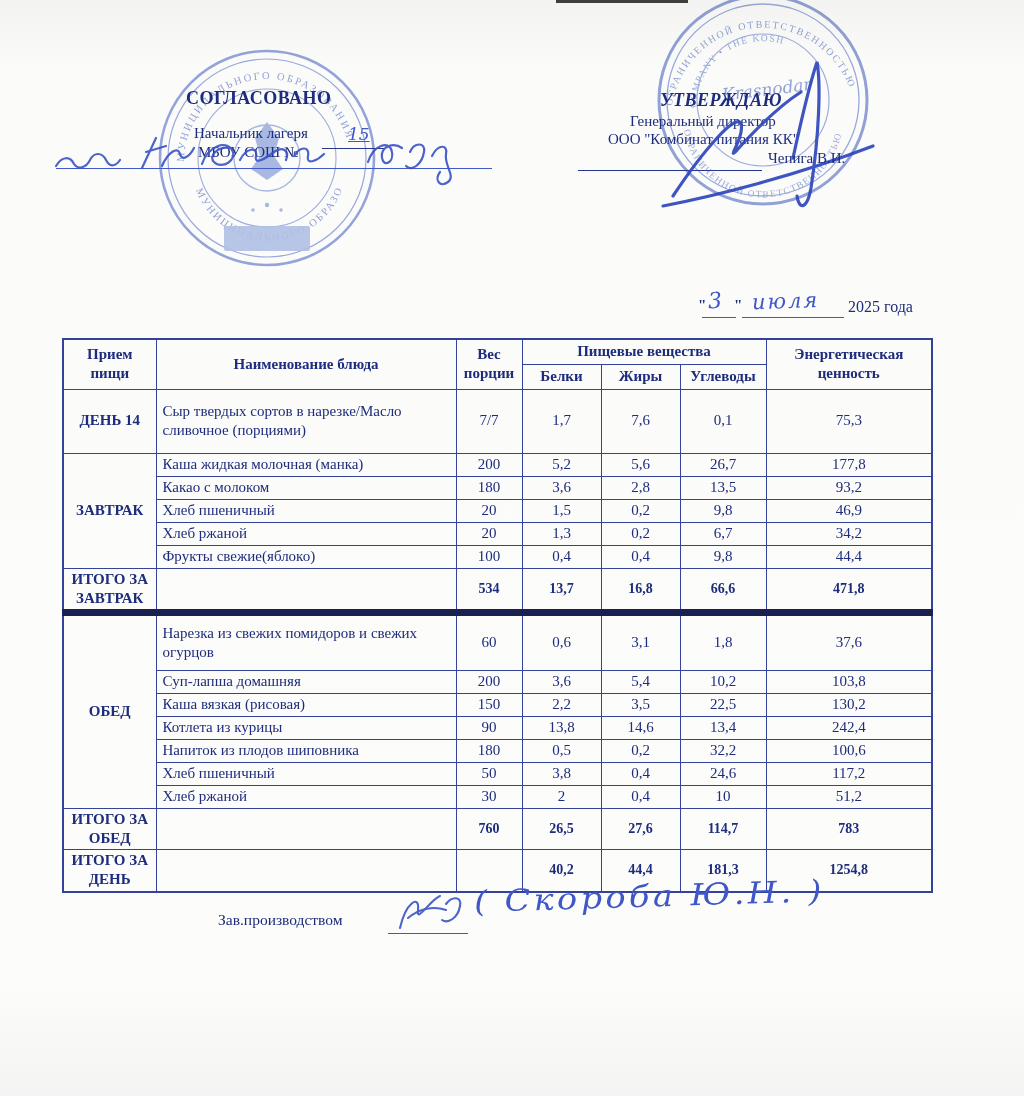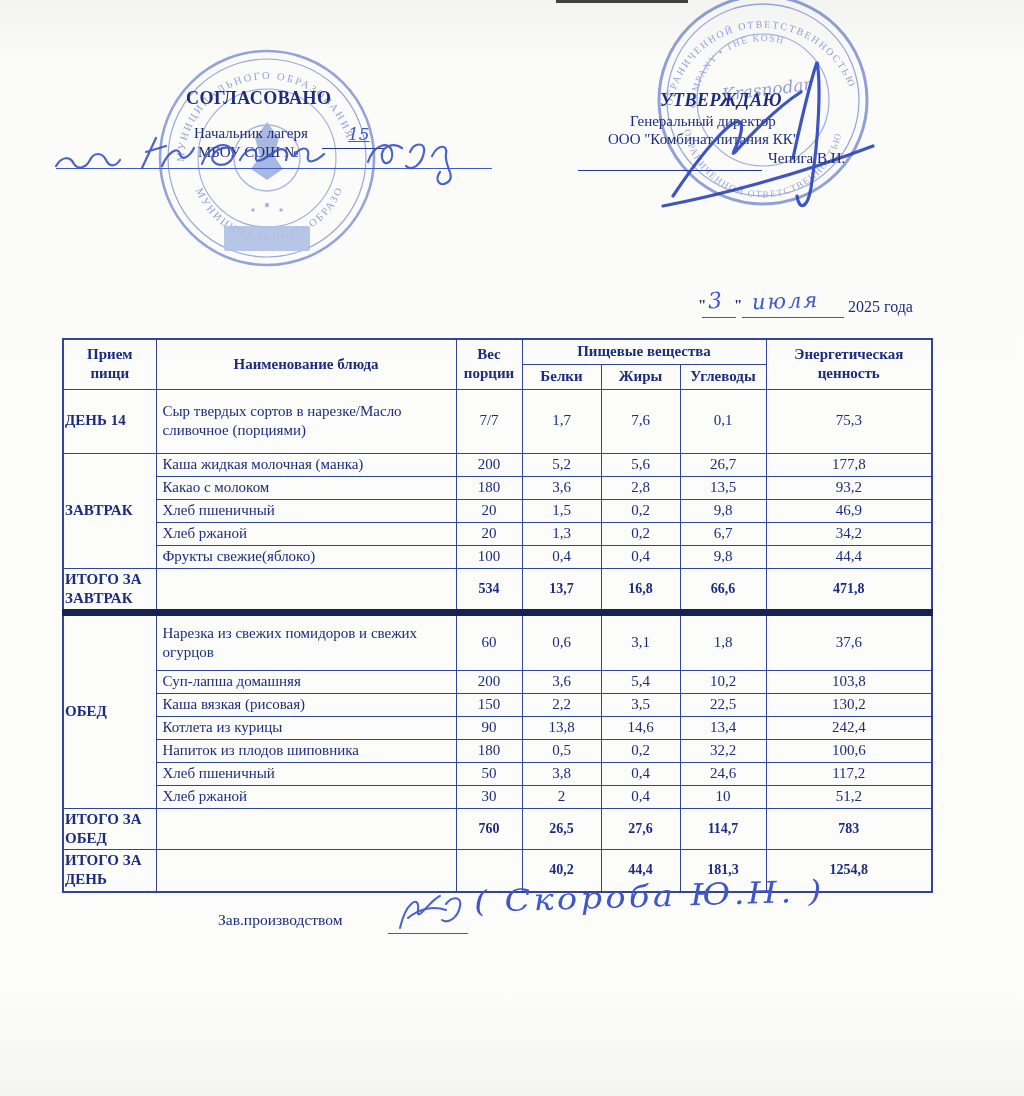--- a/index.html
+++ b/index.html
@@ -49,21 +49,21 @@
   .menu-table-wrap { left:62px; top:338px; z-index:2; }
   table.menu { border-collapse:collapse; table-layout:fixed; width:869px;
                border:2.4px solid #33439c; }
   table.menu td, table.menu th {
     border:1.6px solid #33439c; color:#1d2c7c;
     font-family:"Liberation Serif", serif; font-size:15px;
     vertical-align:middle; line-height:1.28;
   }
   table.menu th { font-weight:bold; text-align:center; padding:2px 2px; }
   th.energy { font-size:14.5px; }
-  td.meal { font-weight:bold; font-size:13.5px; padding:1px; }
+  td.meal { font-weight:bold; font-size:13.5px; text-align:center; padding:1px; }
   td.dish { text-align:left; padding:1px 4px 1px 6px; }
   td.num  { text-align:center; padding:0 2px; }
   tr.r td { height:23px; }
   tr.tall td { height:58px; }
   tr.day td { height:64px; }
   tr.total td { height:36px; font-weight:bold; }
   tr.total td.num { font-size:14px; }
   tr.thick td { border-bottom:7px solid #1a2152; }
   thead tr.h1 th { height:25px; }
   thead tr.h2 th { height:25px; }

